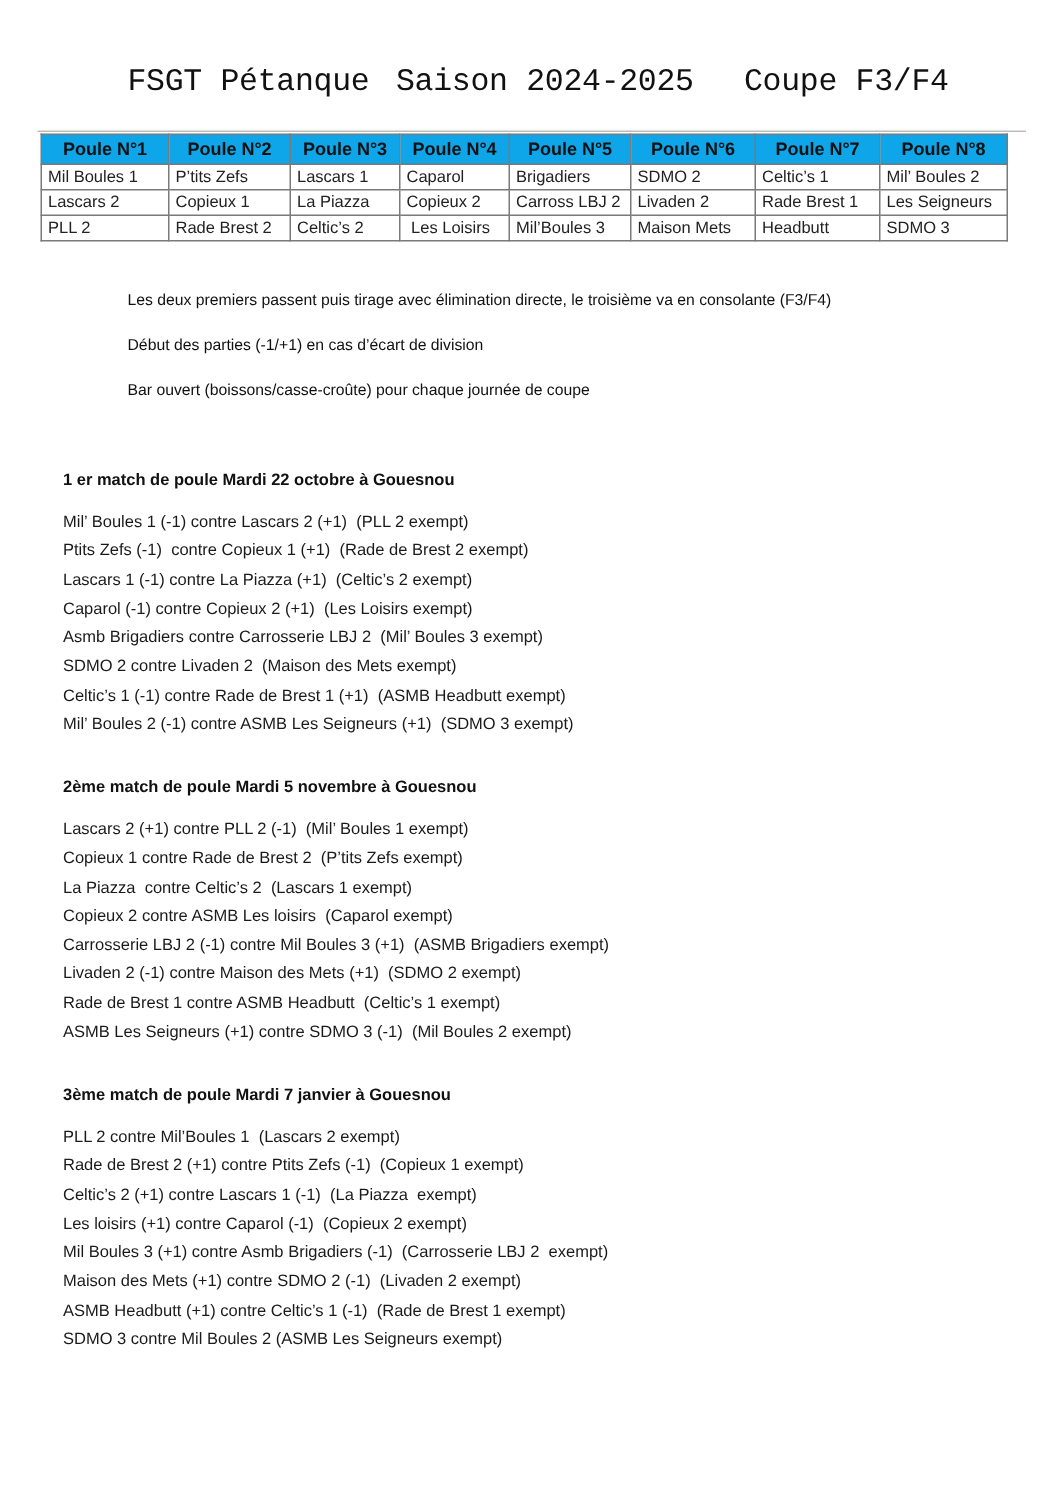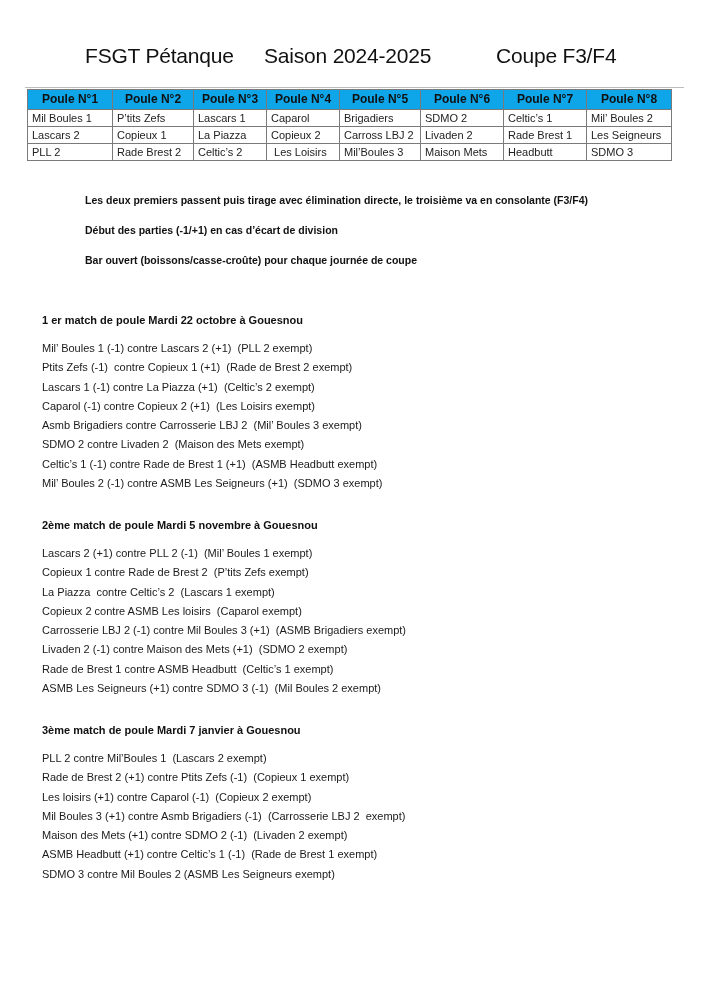--- a/index.html
+++ b/index.html
@@ -1,32 +1,32 @@
 <!DOCTYPE html>
 <html><head>
   <meta charset="utf-8">
   <style>
     html, body { margin: 0; padding: 0; background: #ffffff; }
     body { width: 707px; height: 1000px; position: relative; font-family: "Liberation Sans", sans-serif; color: #111; overflow: hidden; }
     .title {
       position: absolute; left: 0; top: 44px; width: 707px;
       font-size: 21px; color: #111; white-space: pre; letter-spacing: -0.2px;
     }
-    .title span { position: absolute; top: 0; }
+    .title span { position: absolute; top: 0; font-family: Liberation Mono, monospace; }
     .title-rule { position: absolute; left: 25px; top: 87px; width: 659px; height: 1px; background: #bdbdbd; }
     table.poules {
       position: absolute; left: 27px; top: 89px; border-collapse: collapse;
       font-size: 11px;
     }
     table.poules th, table.poules td {
       border: 1px solid #7a7a7a; padding: 0 4px; height: 16px; line-height: 16px; white-space: nowrap;
     }
     table.poules th { background: #0ea5e9; font-weight: bold; font-size: 12px; text-align: center; height: 19px; line-height: 19px; }
     table.poules td { text-align: left; color: #222; }
-    .rules { position: absolute; left: 85px; top: 193px; font-size: 10.5px; font-weight: bold; }
+    .rules { position: absolute; left: 85px; top: 193px; font-size: 10.5px; font-weight: normal; }
     .rules p { margin: 0; height: 30px; line-height: 14px; }
     .section { position: absolute; left: 42px; font-size: 11px; }
     .section h3 { margin: 0 0 12px 0; font-size: 11px; font-weight: bold; line-height: 14px; }
     .section .match { line-height: 19.3px; white-space: pre; color: #1a1a1a; }
   </style>
 </head>
 <body>
 
 <div class="title">
   <span style="left:85px;">FSGT Pétanque</span>
@@ -109,18 +109,19 @@
   <div class="match">Carrosserie LBJ 2 (-1) contre Mil Boules 3 (+1)  (ASMB Brigadiers exempt)</div>
   <div class="match">Livaden 2 (-1) contre Maison des Mets (+1)  (SDMO 2 exempt)</div>
   <div class="match">Rade de Brest 1 contre ASMB Headbutt  (Celtic’s 1 exempt)</div>
   <div class="match">ASMB Les Seigneurs (+1) contre SDMO 3 (-1)  (Mil Boules 2 exempt)</div>
 </div>
 
 <div class="section" style="top:723px;">
   <h3>3ème match de poule Mardi 7 janvier à Gouesnou</h3>
   <div class="match">PLL 2 contre Mil’Boules 1  (Lascars 2 exempt)</div>
   <div class="match">Rade de Brest 2 (+1) contre Ptits Zefs (-1)  (Copieux 1 exempt)</div>
+  <div class="match">Celtic’s 2 (+1) contre Lascars 1 (-1)  (La Piazza  exempt)</div>
   <div class="match">Les loisirs (+1) contre Caparol (-1)  (Copieux 2 exempt)</div>
   <div class="match">Mil Boules 3 (+1) contre Asmb Brigadiers (-1)  (Carrosserie LBJ 2  exempt)</div>
   <div class="match">Maison des Mets (+1) contre SDMO 2 (-1)  (Livaden 2 exempt)</div>
   <div class="match">ASMB Headbutt (+1) contre Celtic’s 1 (-1)  (Rade de Brest 1 exempt)</div>
   <div class="match">SDMO 3 contre Mil Boules 2 (ASMB Les Seigneurs exempt)</div>
 </div>
 
 </body></html>

